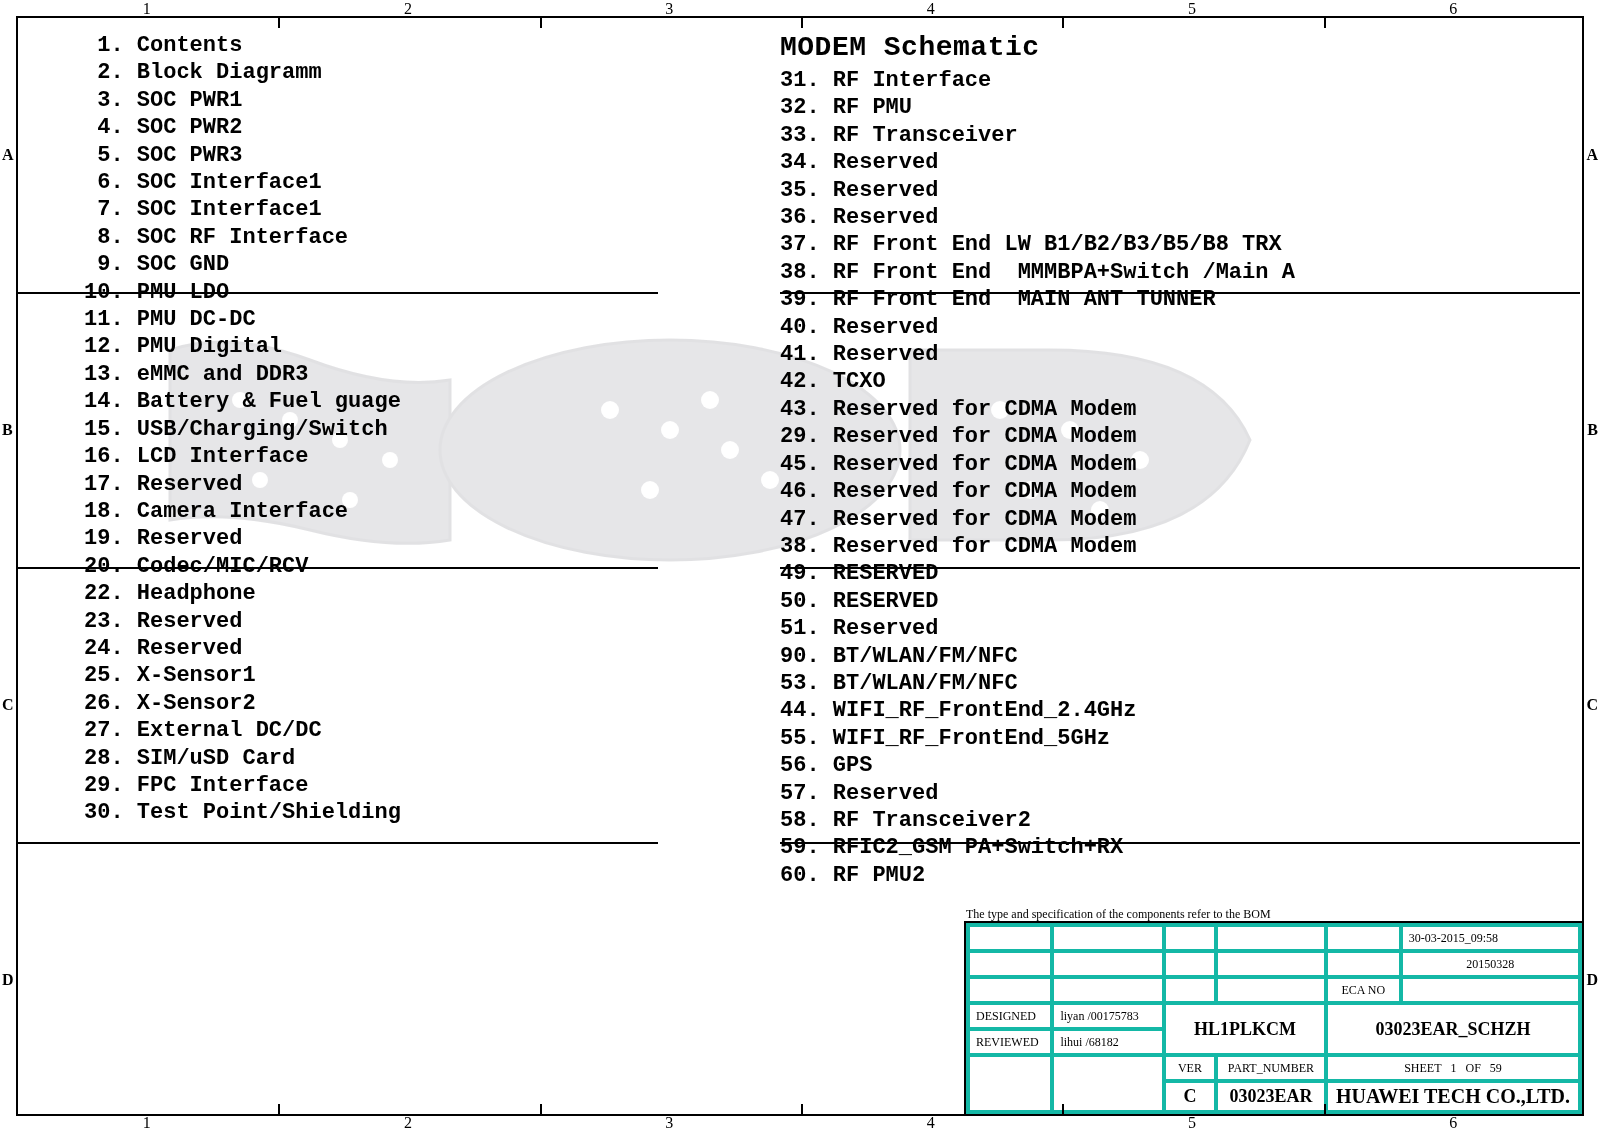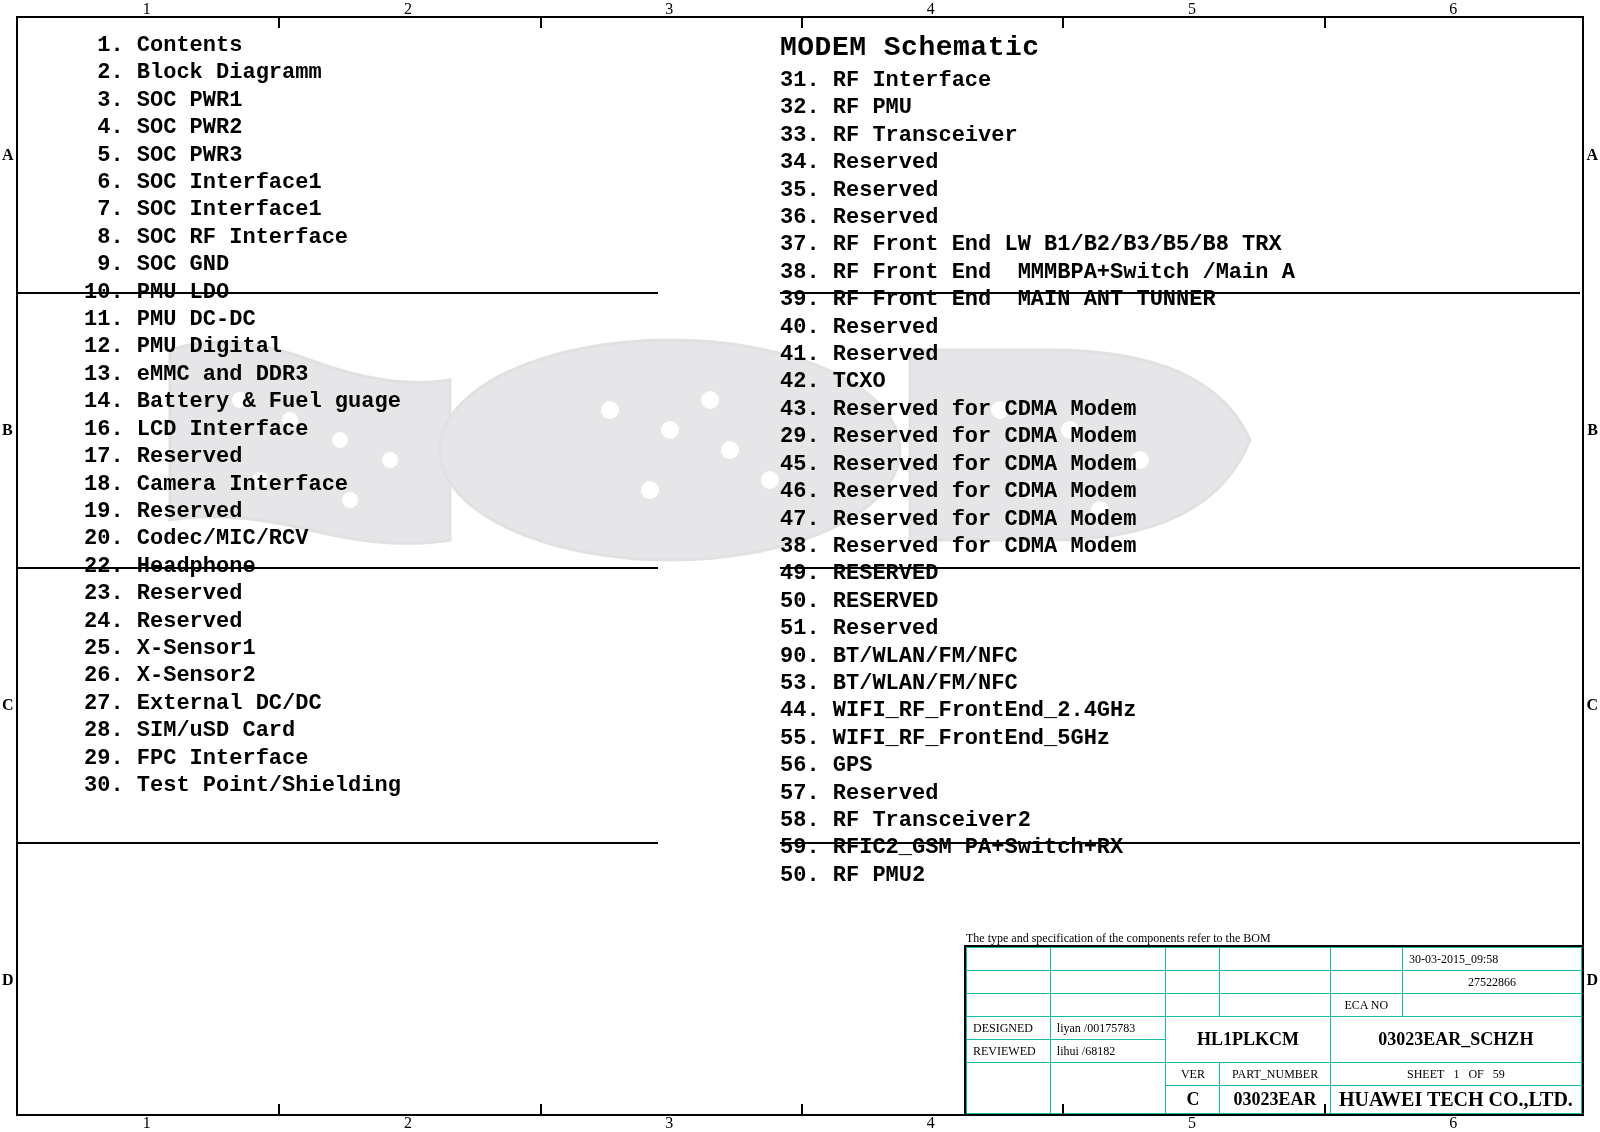--- a/index.html
+++ b/index.html
@@ -25,21 +25,21 @@
   .item{font:700 22px "Courier New",monospace;white-space:pre;line-height:27.4px}
 
   
   .wm{position:absolute;left:150px;top:320px;width:1150px;height:280px;opacity:.13;pointer-events:none}
   .wm svg{width:100%;height:100%}
 
   
   .tb{position:absolute;right:0;bottom:0;width:616px;border-left:2px solid #000;border-top:2px solid #000;font:12px "Times New Roman",serif}
   .tb .note{position:absolute;top:-16px;left:0;font:12px/14px "Times New Roman",serif}
   .tb table{border-collapse:collapse;width:100%}
-  .tb td{border:1px solid #14b8a6;padding:2px 6px;height:18px;vertical-align:middle;white-space:nowrap}
+  .tb td{border:4px solid #14b8a6;padding:2px 6px;height:18px;vertical-align:middle;white-space:nowrap}
   .tb td.ctr{text-align:center}
   .tb td.big{font:700 18px "Times New Roman",serif}
   .tb td.huge{font:700 20px "Times New Roman",serif}
 </style>
 </head>
 <body>
 
 <div class="page">
 
   <div class="wm">
@@ -82,20 +82,21 @@
           <div class="item"> 5. SOC PWR3</div>
           <div class="item"> 6. SOC Interface1</div>
           <div class="item"> 7. SOC Interface1</div>
           <div class="item"> 8. SOC RF Interface</div>
           <div class="item"> 9. SOC GND</div>
           <div class="item">10. PMU LDO</div>
           <div class="item">11. PMU DC-DC</div>
           <div class="item">12. PMU Digital</div>
           <div class="item">13. eMMC and DDR3</div>
           <div class="item">14. Battery &amp; Fuel guage</div>
+          <div class="item">15. USB/Charging/Switch</div>
           <div class="item">16. LCD Interface</div>
           <div class="item">17. Reserved</div>
           <div class="item">18. Camera Interface</div>
           <div class="item">19. Reserved</div>
           <div class="item">20. Codec/MIC/RCV</div>
           <div class="item">22. Headphone</div>
           <div class="item">23. Reserved</div>
           <div class="item">24. Reserved</div>
           <div class="item">25. X-Sensor1</div>
           <div class="item">26. X-Sensor2</div>
@@ -131,21 +132,21 @@
           <div class="item">50. RESERVED</div>
           <div class="item">51. Reserved</div>
           <div class="item">90. BT/WLAN/FM/NFC</div>
           <div class="item">53. BT/WLAN/FM/NFC</div>
           <div class="item">44. WIFI_RF_FrontEnd_2.4GHz</div>
           <div class="item">55. WIFI_RF_FrontEnd_5GHz</div>
           <div class="item">56. GPS</div>
           <div class="item">57. Reserved</div>
           <div class="item">58. RF Transceiver2</div>
           <div class="item">59. RFIC2_GSM PA+Switch+RX</div>
-          <div class="item">50. RF PMU2</div>
+          <div class="item">60. RF PMU2</div>
         </div>
     </div>
 
     <div class="tb">
       <div class="note">The type and specification of the components  refer to the BOM</div>
       <table>
         <tbody>
             <tr>
           <td style="width:80px"></td>
               <td style="width:130px"></td>
@@ -153,21 +154,21 @@
               <td style="width:110px"></td>
           <td style="width:60px"></td>
           <td style="width:170px">30-03-2015_09:58</td>
         </tr>
         <tr>
           <td></td>
               <td></td>
               <td></td>
               <td></td>
               <td></td>
-          <td class="ctr">27522866</td>
+          <td class="ctr">20150328</td>
         </tr>
         <tr>
           <td></td>
               <td></td>
               <td></td>
               <td></td>
           <td class="ctr">ECA NO</td>
           <td></td>
         </tr>
         <tr>

